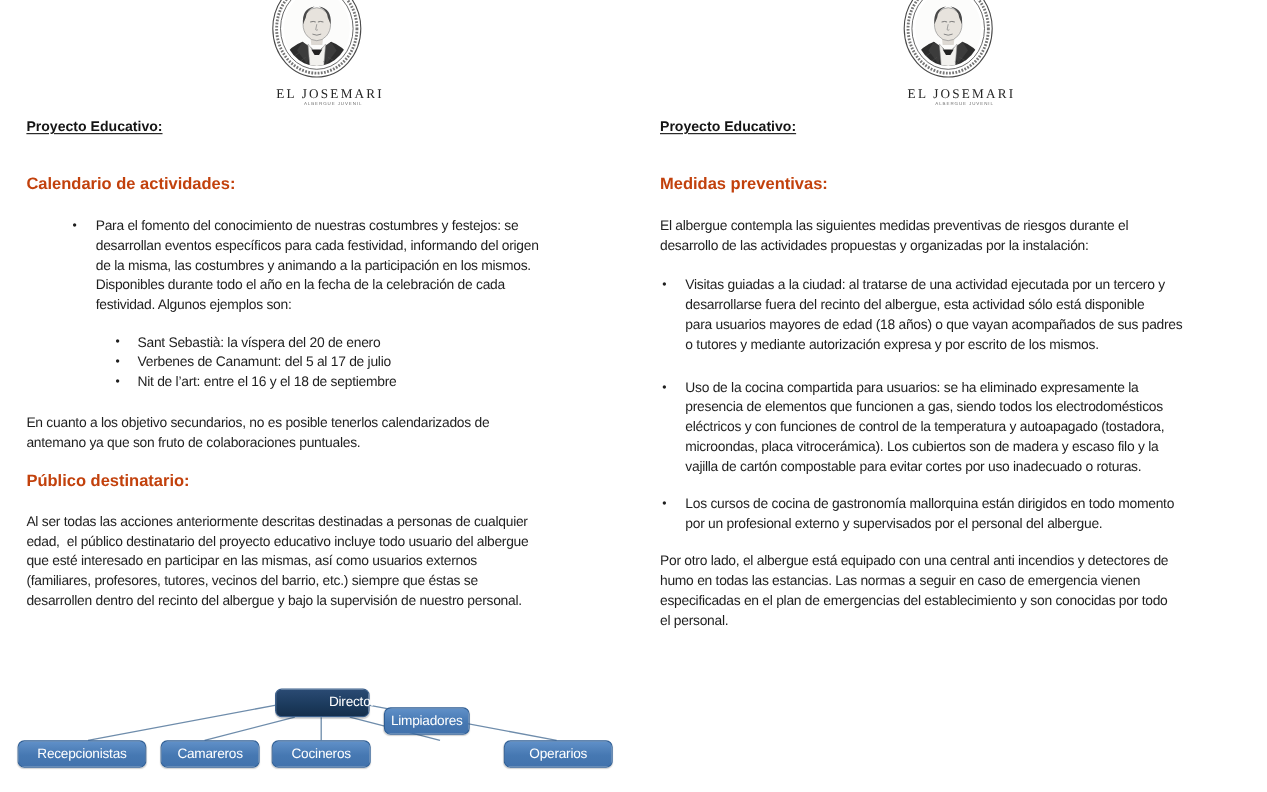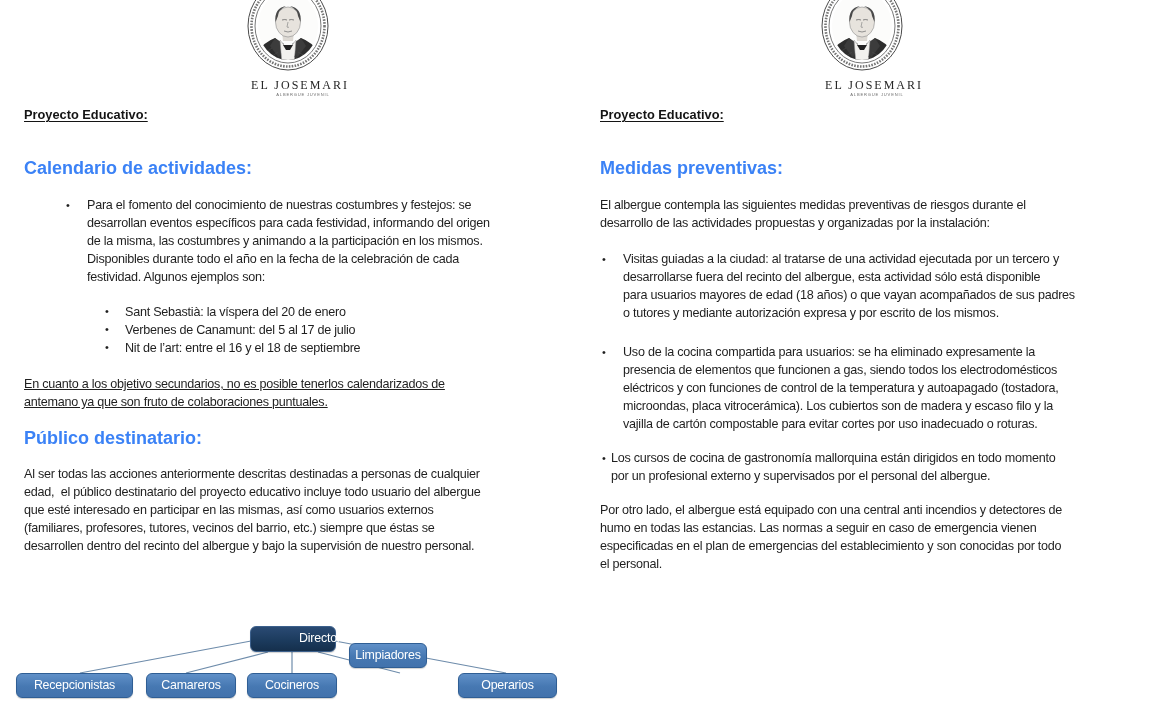--- a/index.html
+++ b/index.html
@@ -24,21 +24,21 @@
     transform:scale(0.68);transform-origin:center top;white-space:nowrap;
   }
 
   
   .h1,.h2,.para,.btxt,.dot{color:#1f1f1f;}
   .h1{
     position:absolute;left:24px;font-size:12.8px;font-weight:bold;color:#141414;
     text-decoration:underline;text-underline-offset:2px;white-space:nowrap;line-height:18px;
   }
   .h2{
-    position:absolute;left:24px;font-size:18px;font-weight:bold;color:#3b82f6;
+    position:absolute;left:24px;font-size:15px;font-weight:bold;color:#c2410c;
     white-space:nowrap;line-height:18px;
   }
   .para{
     position:absolute;left:24px;font-size:12.6px;line-height:18px;letter-spacing:-0.25px;
     white-space:pre-wrap;width:548px;
   }
   .bullet-row{position:absolute;}
   .dot{
     position:absolute;left:0;top:0;font-size:11px;line-height:18px;color:#1f1f1f;
   }
@@ -125,21 +125,21 @@
       <div class="sub-row">
         <span class="dot">•</span>
         <span class="btxt">Verbenes de Canamunt: del 5 al 17 de julio</span>
       </div>
       <div class="sub-row">
         <span class="dot">•</span>
         <span class="btxt">Nit de l’art: entre el 16 y el 18 de septiembre</span>
       </div>
     </div>
 
-    <div class="para" style="top:375px;text-decoration:underline;">En cuanto a los objetivo secundarios, no es posible tenerlos calendarizados de
+    <div class="para" style="top:375px;">En cuanto a los objetivo secundarios, no es posible tenerlos calendarizados de
 antemano ya que son fruto de colaboraciones puntuales.</div>
 
     <div class="h2" style="top:429px;">Público destinatario:</div>
 
     <div class="para" style="top:465px;">Al ser todas las acciones anteriormente descritas destinadas a personas de cualquier
 edad,  el público destinatario del proyecto educativo incluye todo usuario del albergue
 que esté interesado en participar en las mismas, así como usuarios externos
 (familiares, profesores, tutores, vecinos del barrio, etc.) siempre que éstas se
 desarrollen dentro del recinto del albergue y bajo la supervisión de nuestro personal.</div>
 
@@ -214,21 +214,21 @@
       <span class="dot">•</span>
       <div class="btxt" style="margin-left:21px;">Uso de la cocina compartida para usuarios: se ha eliminado expresamente la
 presencia de elementos que funcionen a gas, siendo todos los electrodomésticos
 eléctricos y con funciones de control de la temperatura y autoapagado (tostadora,
 microondas, placa vitrocerámica). Los cubiertos son de madera y escaso filo y la
 vajilla de cartón compostable para evitar cortes por uso inadecuado o roturas.</div>
     </div>
 
     <div class="bullet-row" style="left:26px;top:449px;width:535px;">
       <span class="dot">•</span>
-      <div class="btxt" style="margin-left:9px;">Los cursos de cocina de gastronomía mallorquina están dirigidos en todo momento
+      <div class="btxt" style="margin-left:21px;">Los cursos de cocina de gastronomía mallorquina están dirigidos en todo momento
 por un profesional externo y supervisados por el personal del albergue.</div>
     </div>
 
     <div class="para" style="top:501px;width:555px;">Por otro lado, el albergue está equipado con una central anti incendios y detectores de
 humo en todas las estancias. Las normas a seguir en caso de emergencia vienen
 especificadas en el plan de emergencias del establecimiento y son conocidas por todo
 el personal.</div>
   </section>
 
 </div>

